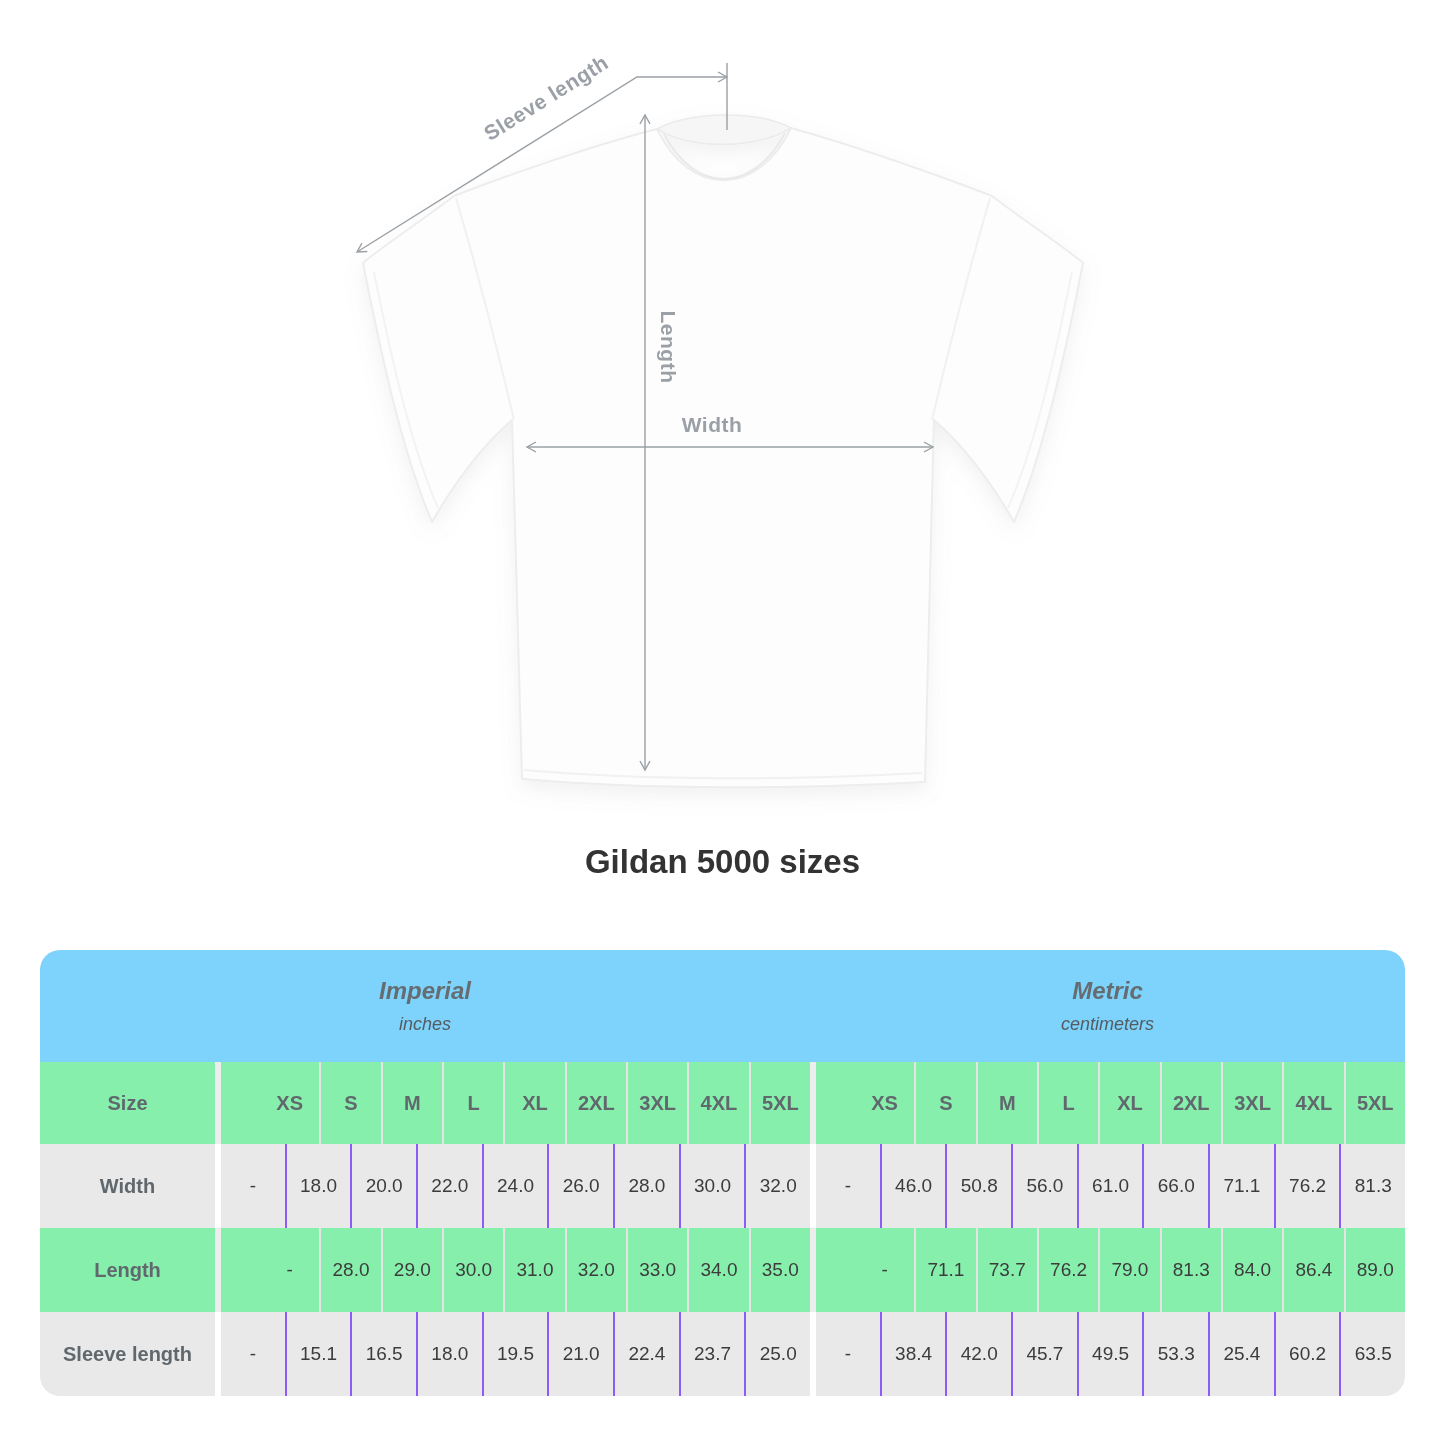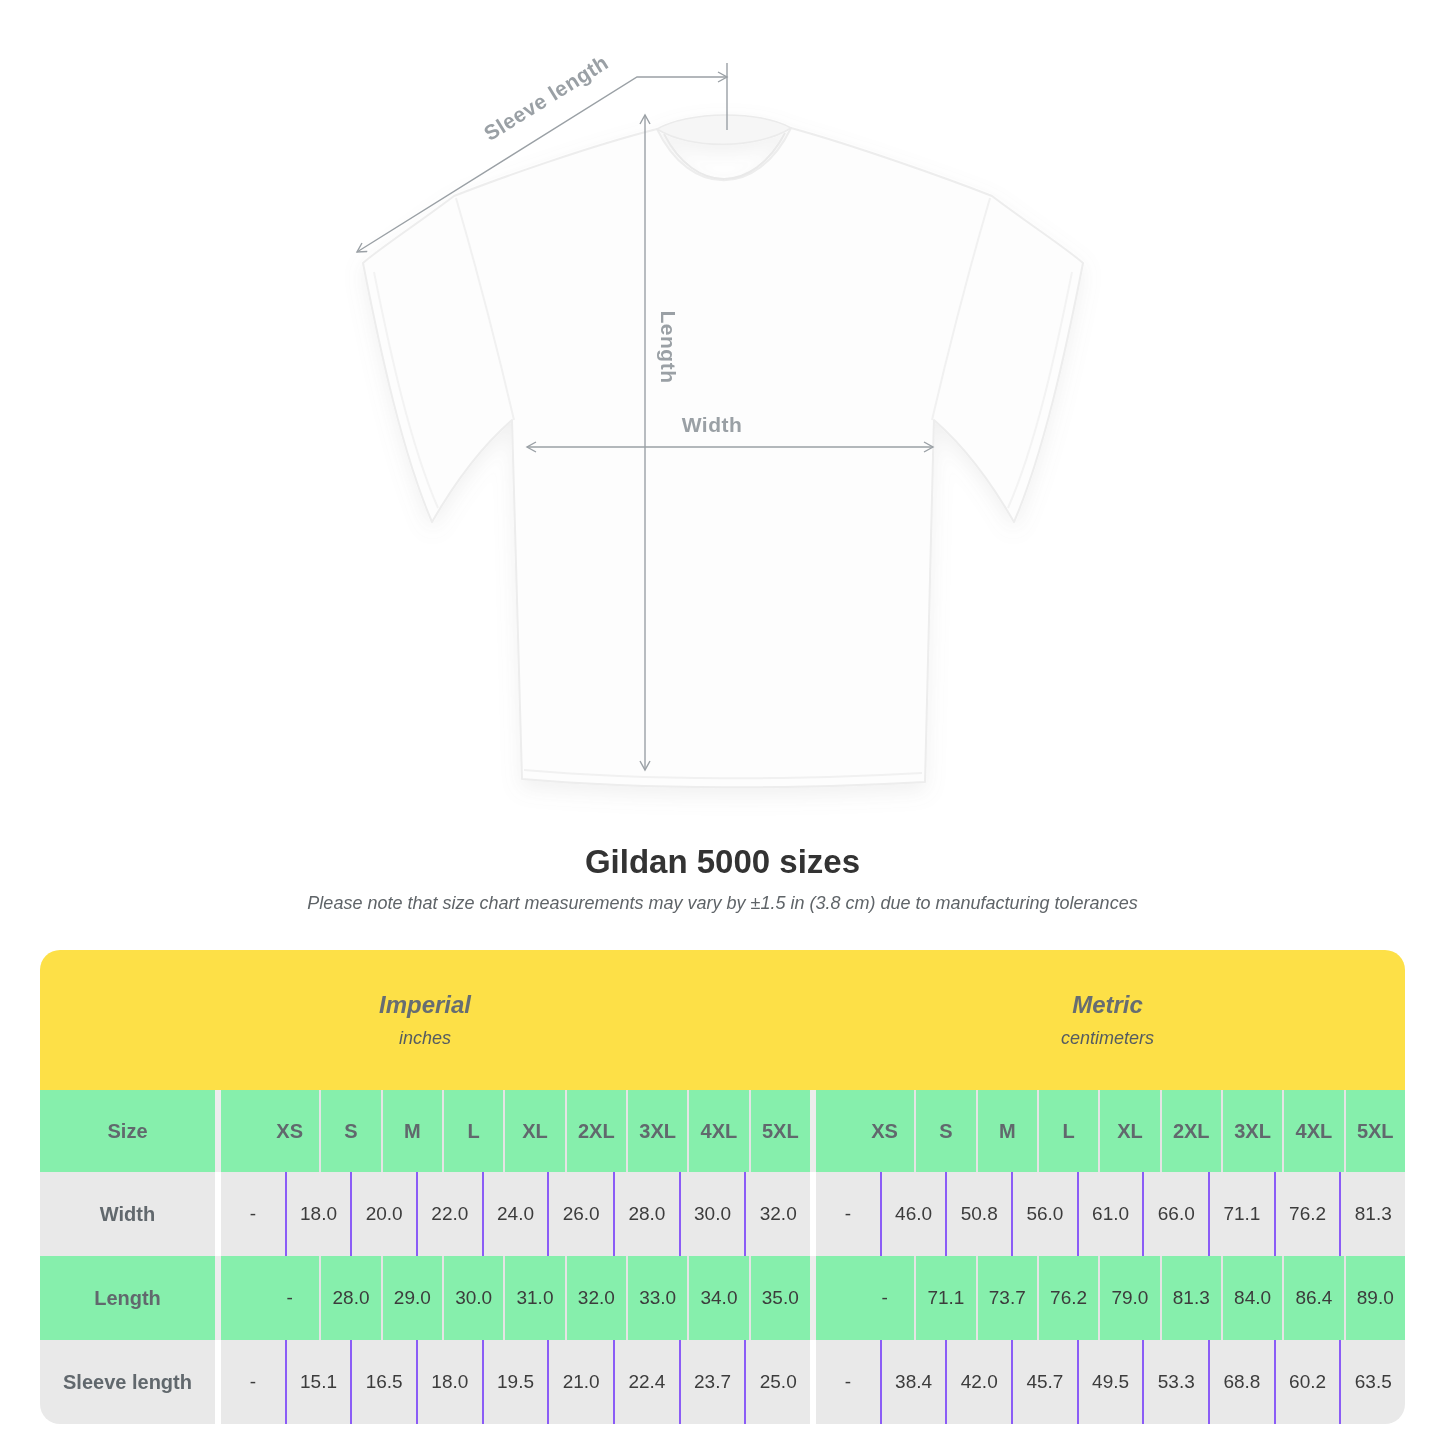--- a/index.html
+++ b/index.html
@@ -16,21 +16,21 @@
   .annot-text{fill:#9aa0a5;font-weight:bold;font-size:21px;letter-spacing:.5px;}
   
   .title-block{position:absolute;top:843px;left:0;width:100%;text-align:center;}
   .chart-title{font-size:33px;font-weight:bold;color:#333333;}
   .chart-subtitle{margin-top:12px;font-size:18px;font-style:italic;color:#5f6468;}
   
   .table-wrap{
     position:absolute;top:950px;left:40px;width:1365px;
     border-radius:20px;overflow:hidden;
   }
-  .unit-band{display:flex;height:140px;background:#fde047;}
+  .unit-band{display:flex;height:112px;background:#7dd3fc;}
   .band-cell{display:flex;flex-direction:column;align-items:center;justify-content:center;}
   .band-imperial{flex:0 0 770px;}
   .band-metric{flex:1;}
   .unit-name{font-size:24px;font-weight:bold;font-style:italic;color:#666d72;}
   .unit-sub{margin-top:9px;font-size:18px;font-style:italic;color:#555c61;}
   .trow{display:flex;width:100%;}
   .head-row{height:82px;background:#ffffff;}
   .data-row{height:84px;}
   .row-gray{background:#e9e9e9;}
   .row-white{background:#86efac;}
@@ -88,21 +88,20 @@
       <line class="annot" x1="527" y1="447" x2="933" y2="447" marker-start="url(#arr)" marker-end="url(#arr)"></line>
 
       <text class="annot-text" transform="translate(550,104) rotate(-32)" text-anchor="middle">Sleeve length</text>
       <text class="annot-text" transform="translate(661,347) rotate(90)" text-anchor="middle">Length</text>
       <text class="annot-text" transform="translate(712,432)" text-anchor="middle">Width</text>
     </g>
   </svg>
 
   <div class="title-block">
     <div class="chart-title">Gildan 5000 sizes</div>
-    <div class="chart-subtitle">Please note that size chart measurements may vary by ±1.5 in (3.8 cm) due to manufacturing tolerances</div>
   </div>
 
   <div class="table-wrap">
     <div class="unit-band">
       <div class="band-cell band-imperial">
         <div class="unit-name">Imperial</div>
         <div class="unit-sub">inches</div>
       </div>
       <div class="band-cell band-metric">
         <div class="unit-name">Metric</div>
@@ -183,20 +182,20 @@
           <div class="cell data-cell">21.0</div>
           <div class="cell data-cell">22.4</div>
           <div class="cell data-cell">23.7</div>
           <div class="cell data-cell">25.0</div>
           <div class="cell data-cell thick">-</div>
           <div class="cell data-cell">38.4</div>
           <div class="cell data-cell">42.0</div>
           <div class="cell data-cell">45.7</div>
           <div class="cell data-cell">49.5</div>
           <div class="cell data-cell">53.3</div>
-          <div class="cell data-cell">68.8</div>
+          <div class="cell data-cell">25.4</div>
           <div class="cell data-cell">60.2</div>
           <div class="cell data-cell">63.5</div>
         </div>
       </div>
   </div>
 
 </div>
 
 </body></html>

